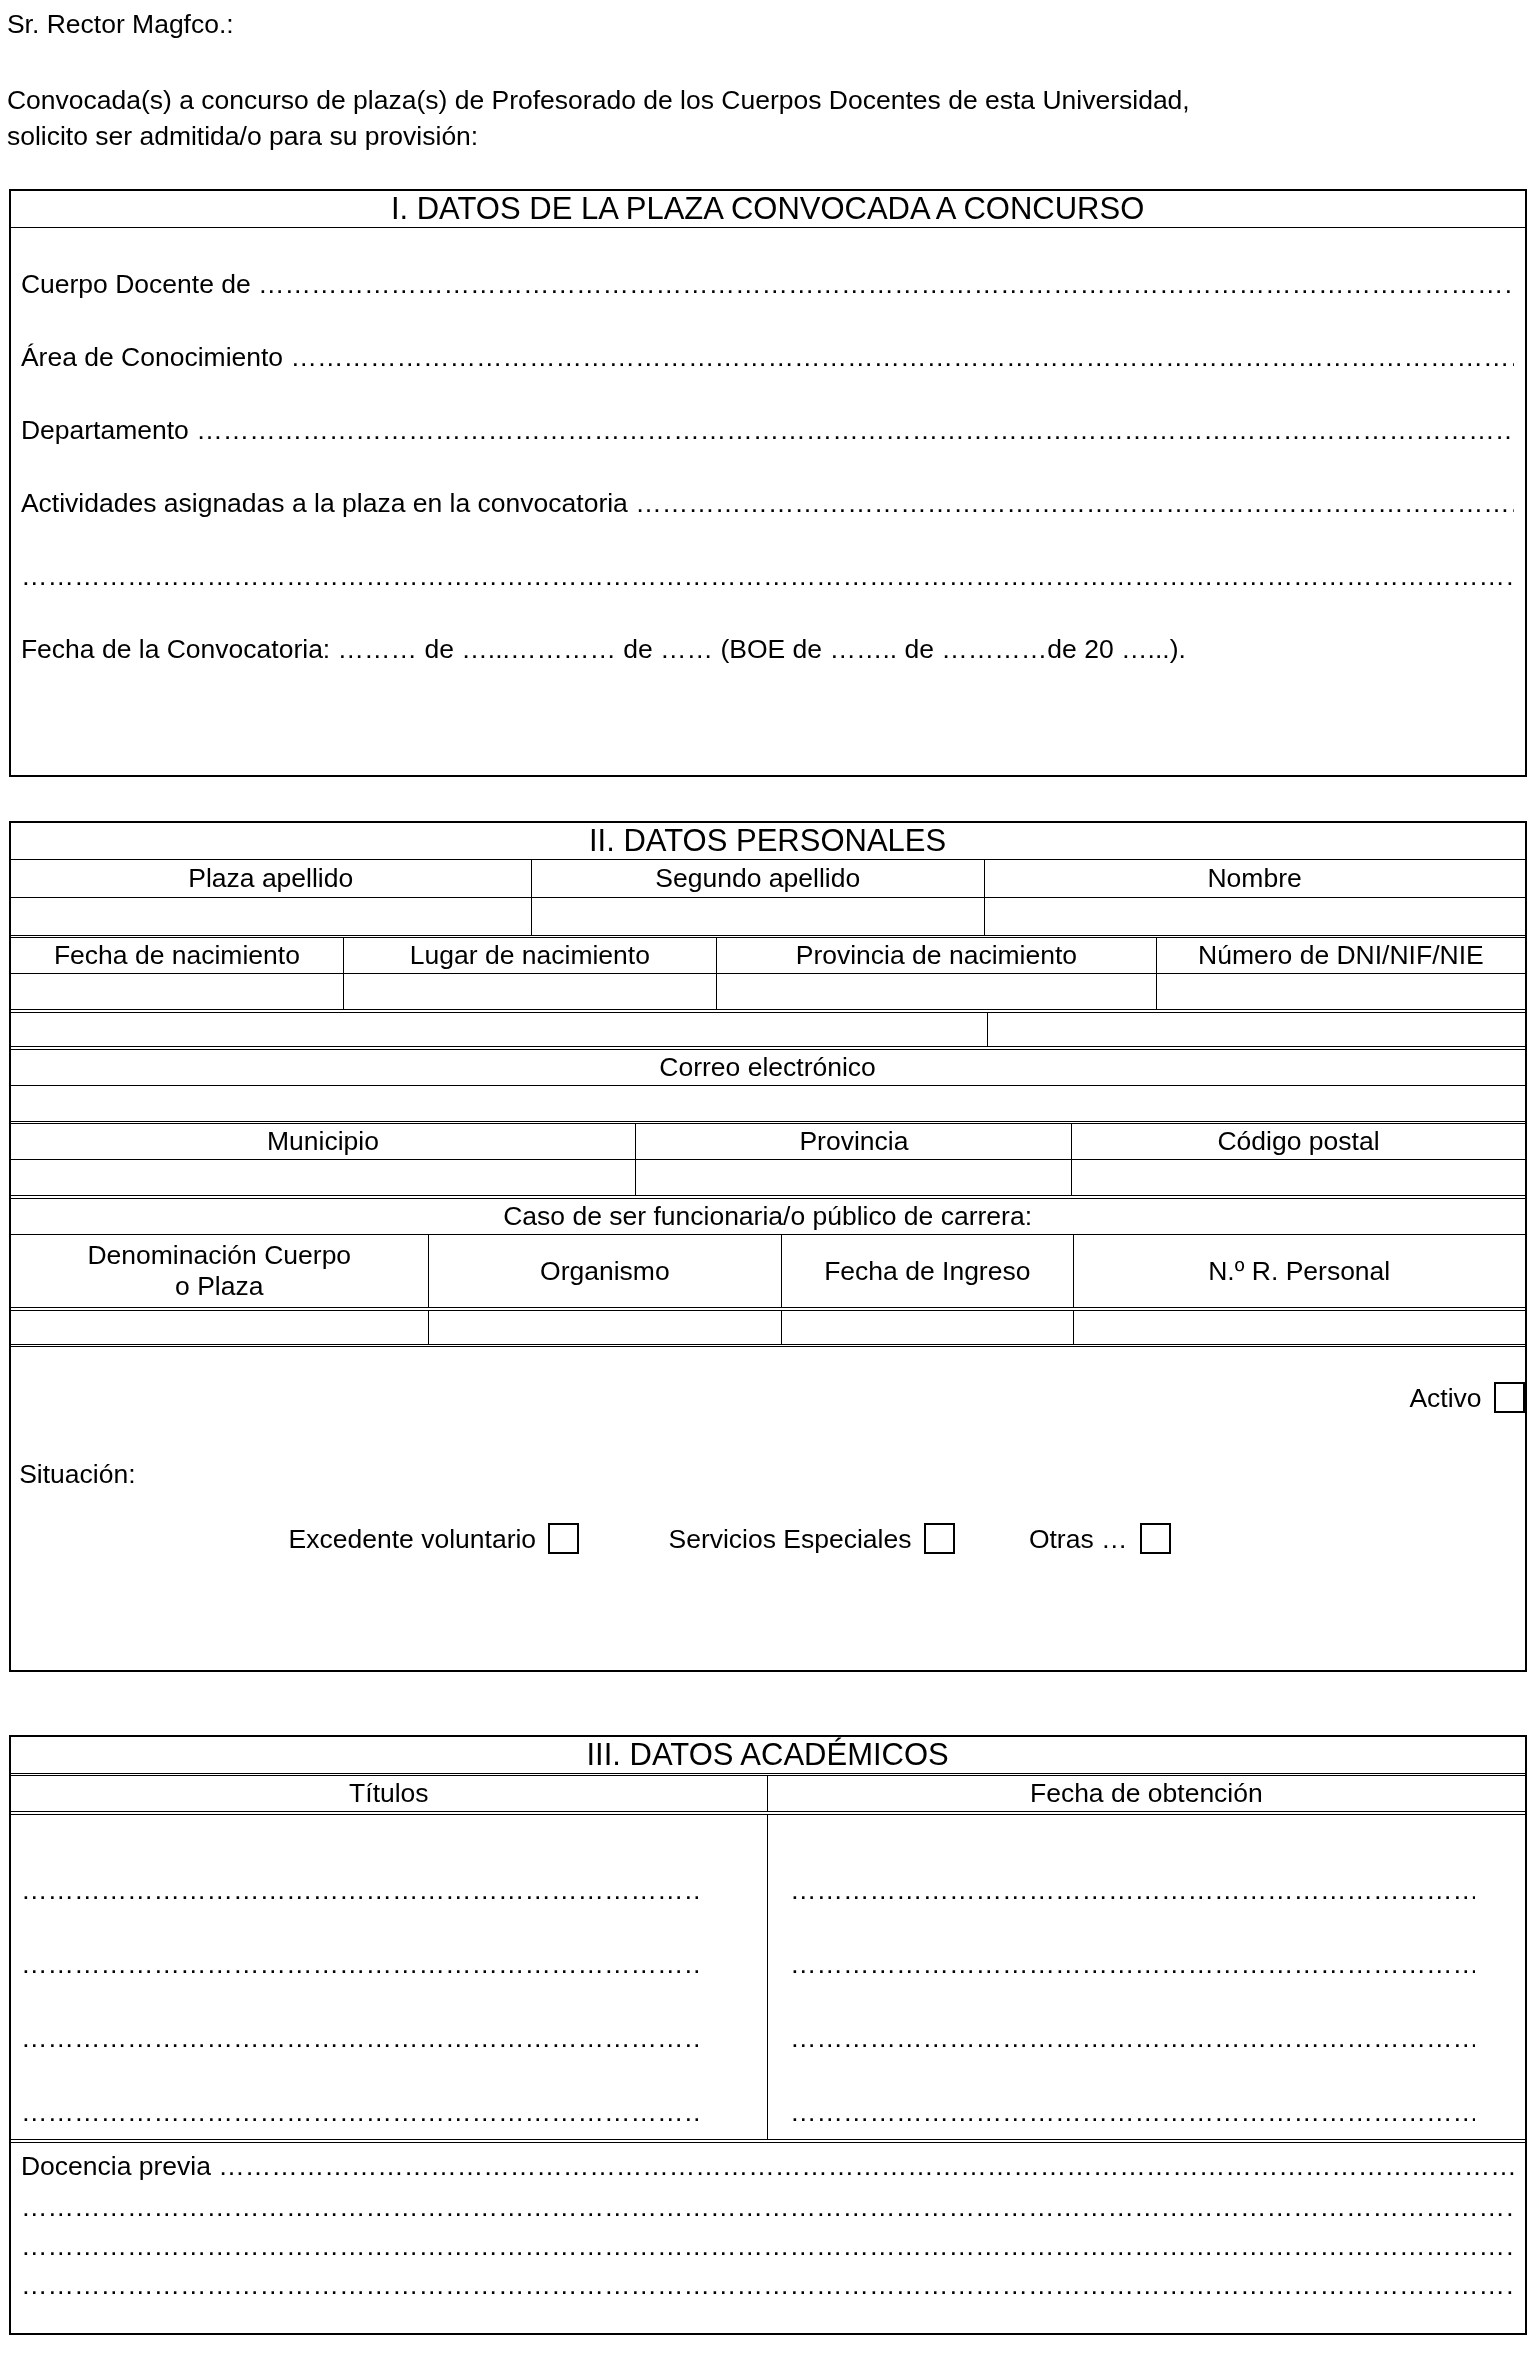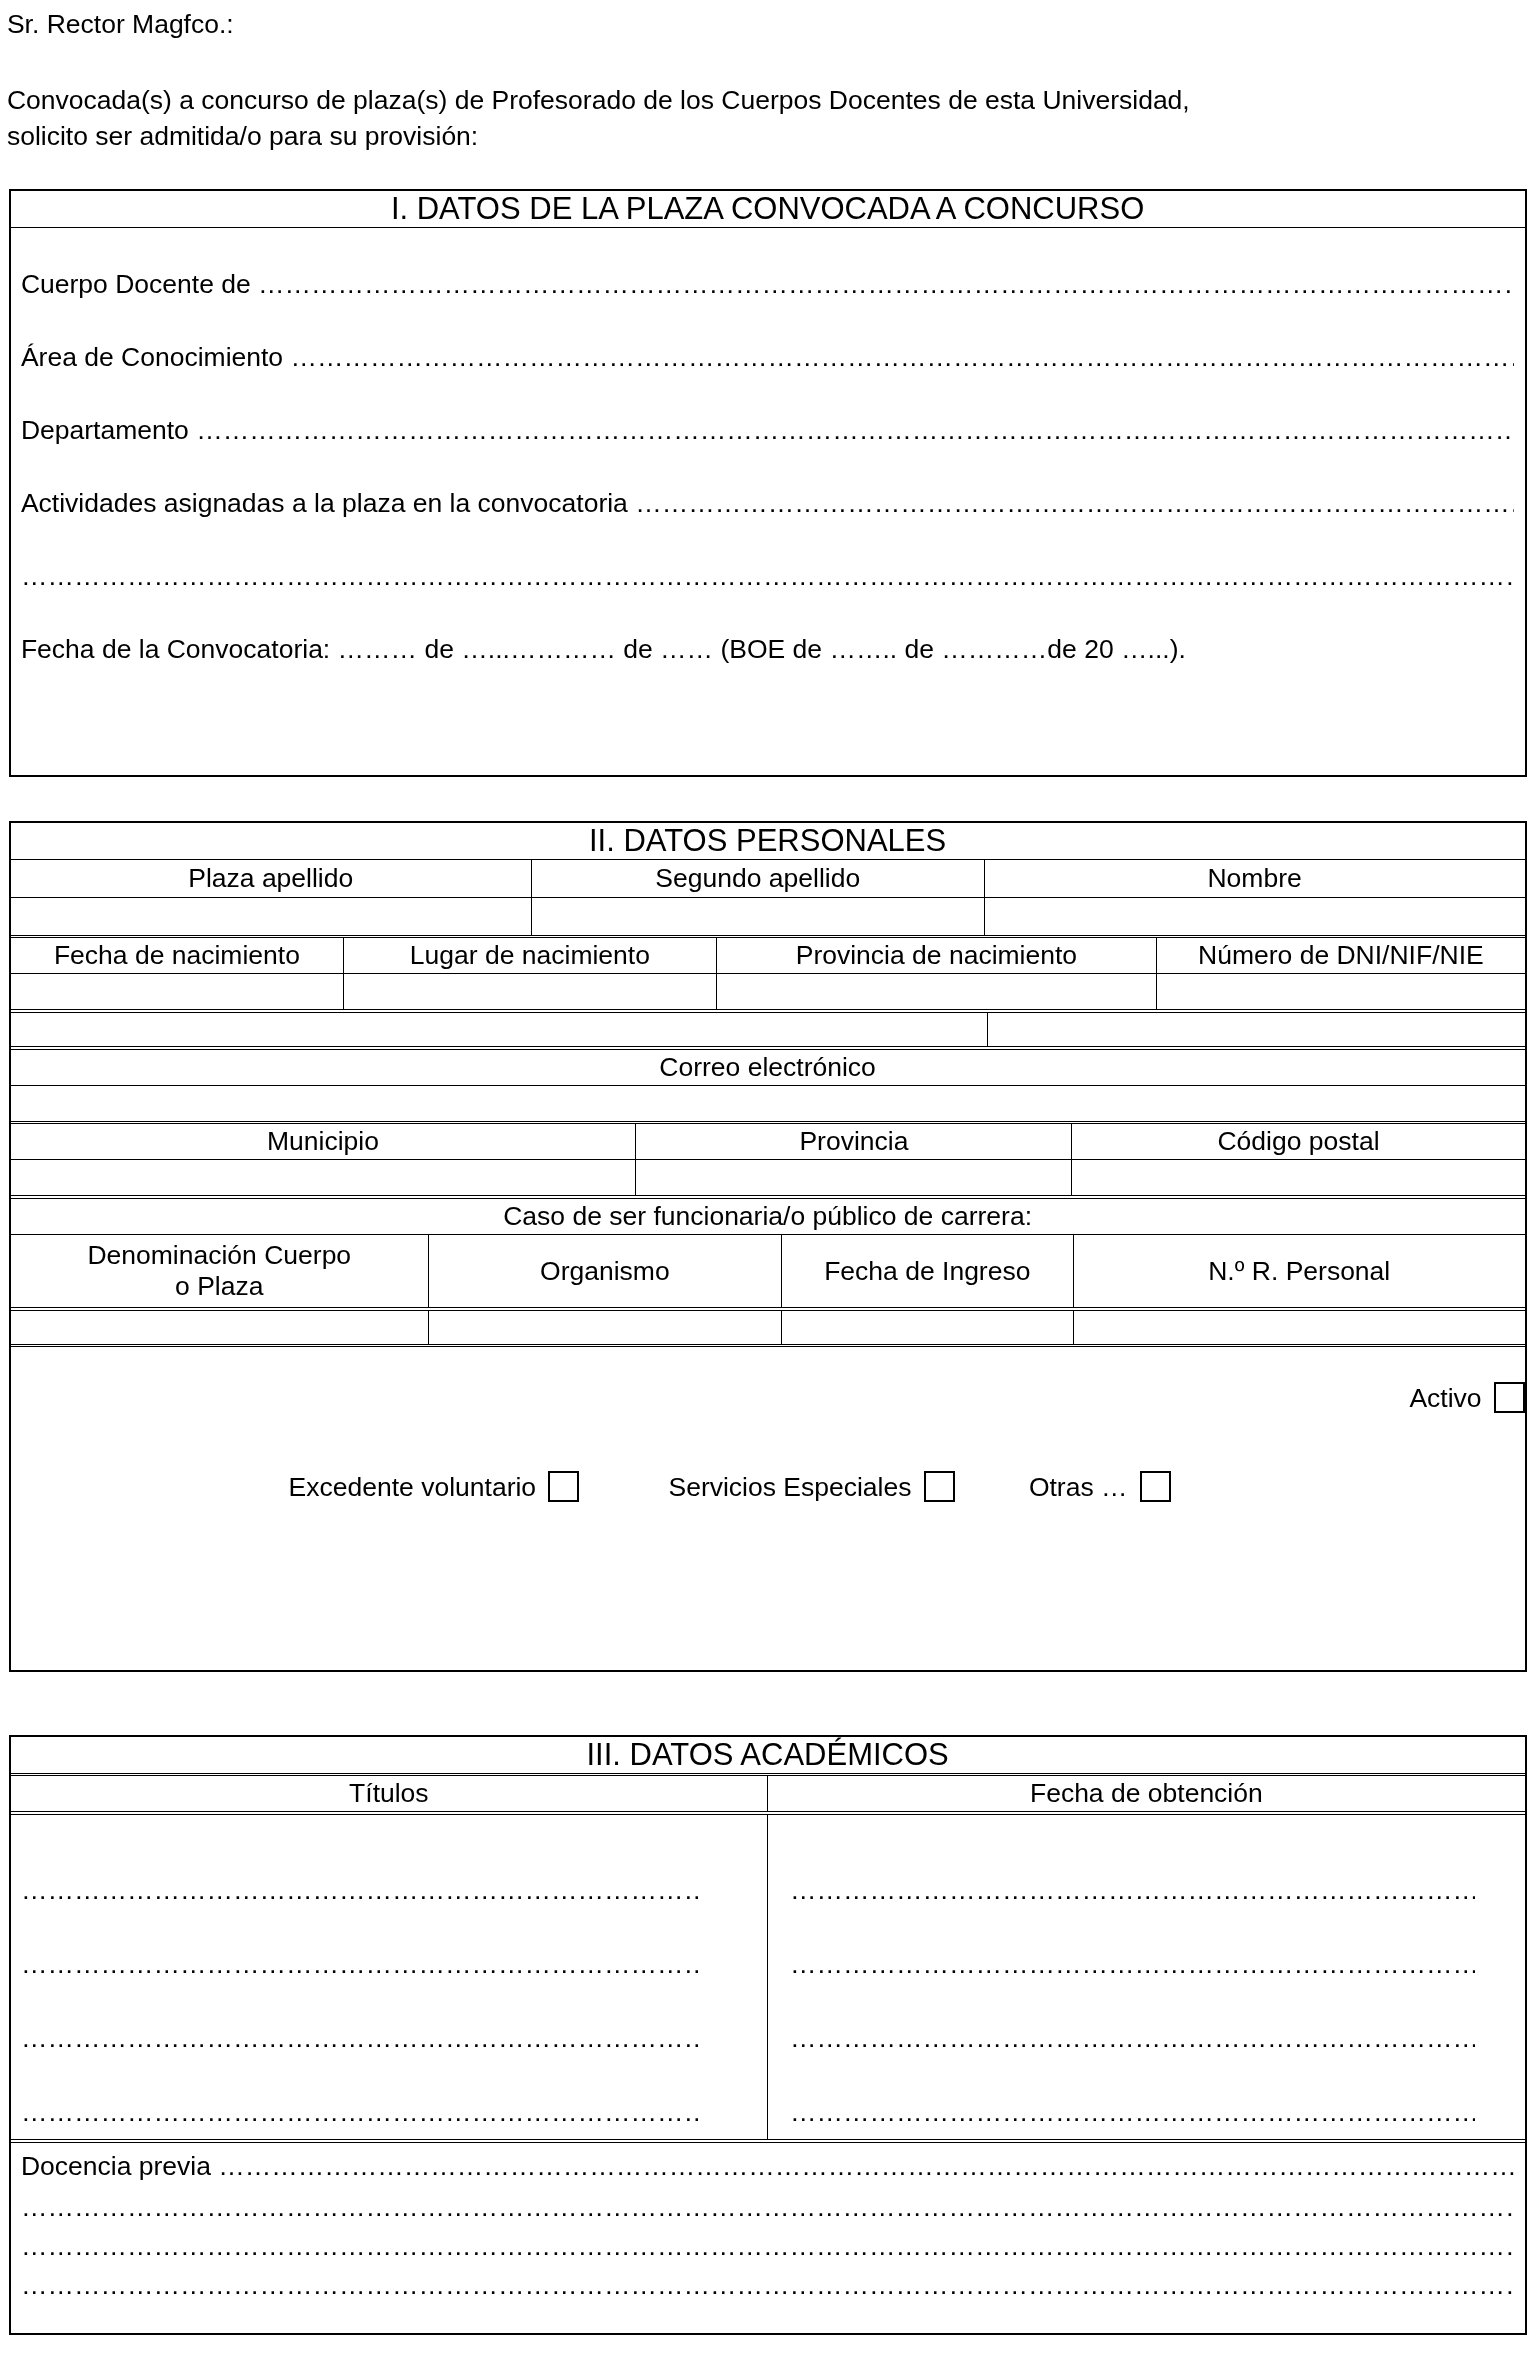--- a/index.html
+++ b/index.html
@@ -46,21 +46,21 @@
   td.h43 { height:37px; }
   td.h39 { height:33px; }
   td.h84 { height:72px; vertical-align:top; padding-top:3.4px; }
   td.left { text-align:left; padding-left:8.6px; }
   .wrap-narrow { display:inline-block; max-width:283px; }
 
   
   .bigcell { border-top:1.7px solid #000; margin-top:1.7px; height:262px; }
   .activo-line { margin-top:34px; padding-left:287px; height:34px; line-height:34px;text-align:right; }
   .situacion-line { margin-top:42px; padding-left:8.6px; height:34px; line-height:34px; }
-  .cbrow { margin-top:53px; padding-left:278px; height:38px; line-height:38px; white-space:nowrap; }
+  .cbrow { margin-top:29px; padding-left:278px; height:38px; line-height:38px; white-space:nowrap; }
   .cbitem2 { margin-left:82px; }
   .cbitem3 { margin-left:67px; }
   .cb {
     display:inline-block; width:27px; height:27px; border:2.6px solid #000;
     vertical-align:-5.1px; margin-left:12px; background:#fff;
   }
 
   
   td.tall { height:324px; vertical-align:top; }
   .cell-dotline {
@@ -241,20 +241,21 @@
         <td class="h39"></td>
         <td class="h39"></td>
       </tr>
     </tbody>
       </table>
 
     <div class="bigcell">
       <div class="activo-line">
         <span>Activo</span><span class="cb"></span>
       </div>
+      <div class="situacion-line">Situación:</div>
       <div class="cbrow">
         <span><span>Excedente voluntario</span><span class="cb"></span></span>
         <span class="cbitem2"><span>Servicios Especiales</span><span class="cb"></span></span>
         <span class="cbitem3"><span>Otras …</span><span class="cb"></span></span>
       </div>
     </div>
   </div>
 
   <div class="box box3">
     <div class="box-header">III. DATOS ACADÉMICOS</div>

